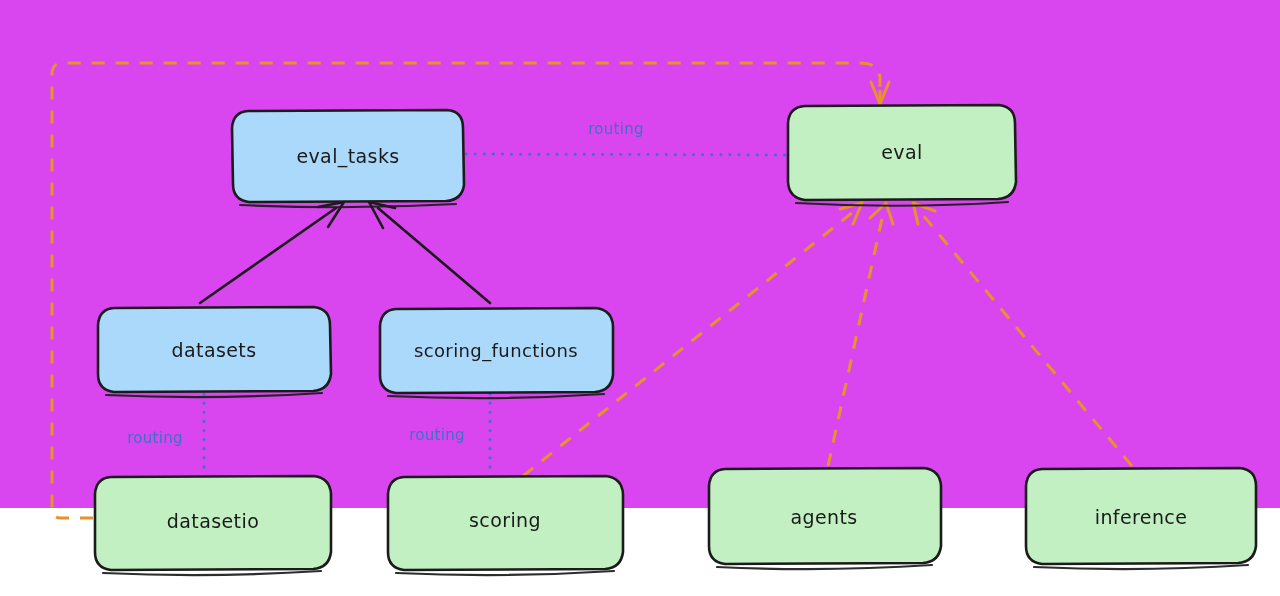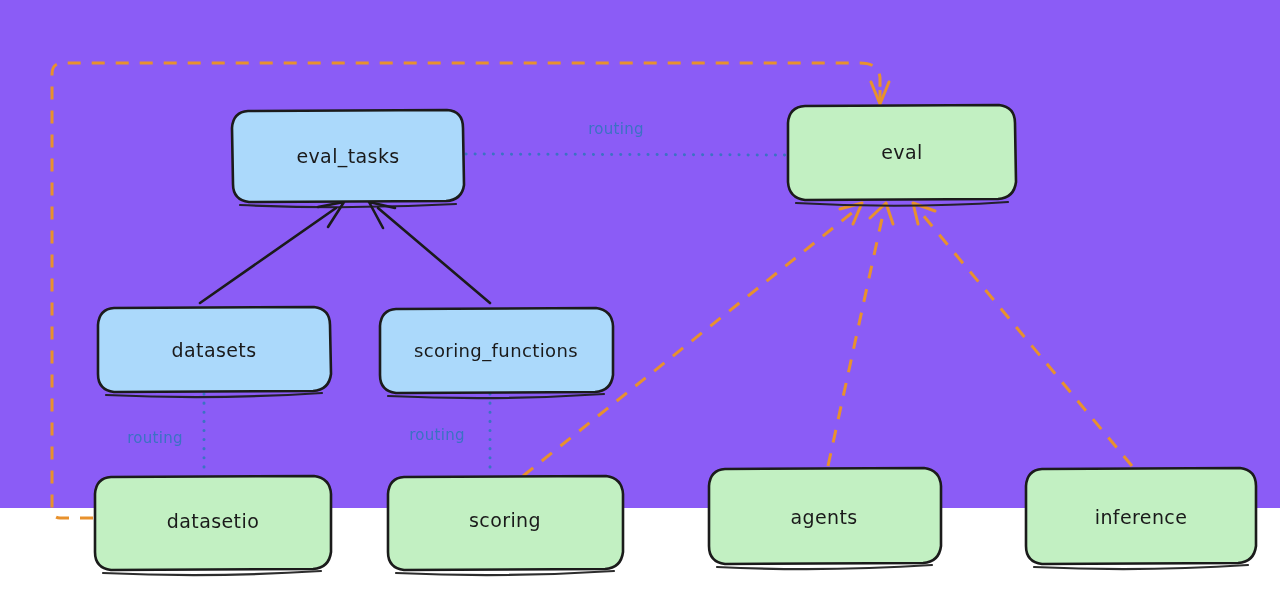--- a/index.html
+++ b/index.html
@@ -11,21 +11,21 @@
   body {
     width: 1280px;
     height: 596px;
     font-family: "DejaVu Sans", sans-serif;
     overflow: hidden;
   }
   #diagram-root {
     position: relative;
     width: 1280px;
     height: 508px;
-    background: #8b5cf6;
+    background: #d946ef;
   }
   svg#diagram-svg {
     position: absolute;
     top: 0;
     left: 0;
     width: 1280px;
     height: 596px;
   }
   .node-label {
     font-family: "DejaVu Sans", sans-serif;

